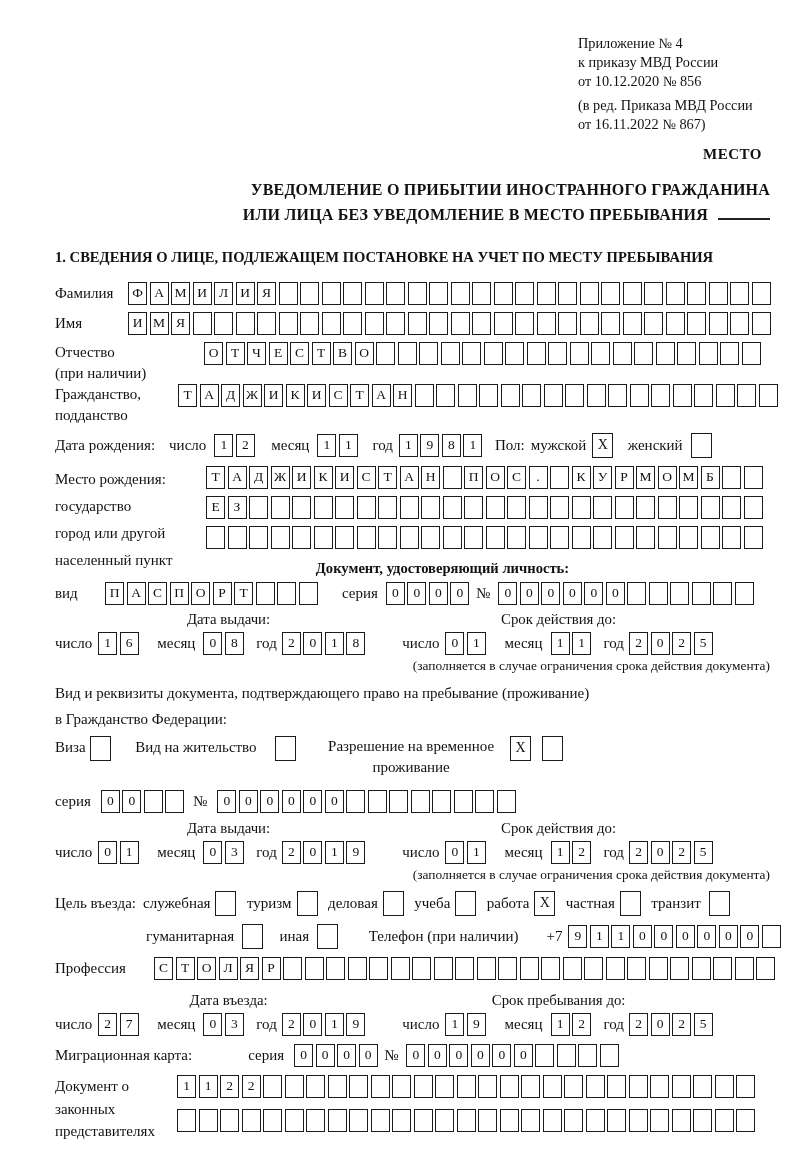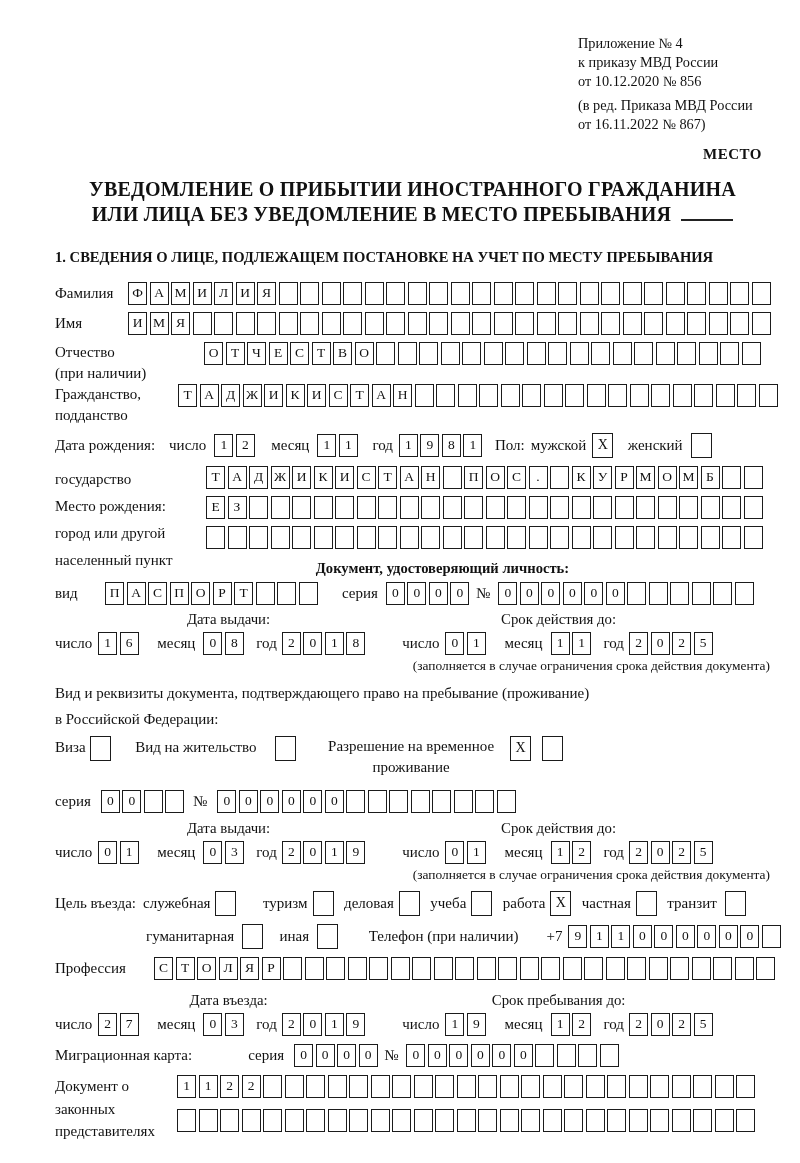--- a/index.html
+++ b/index.html
@@ -1,21 +1,21 @@
 <!DOCTYPE html>
 <html><head>
 <meta charset="utf-8">
 <style>
   html,body{margin:0;padding:0;background:#fff;color:#111;}
   body{width:800px;height:1163px;font-family:"Liberation Serif","DejaVu Serif",serif;font-size:15px;}
   .page{position:relative;box-sizing:border-box;width:800px;height:1163px;padding:34px 30px 0 55px;overflow:hidden;}
   .hdr-note{margin-left:523px;font-size:14.3px;line-height:19px;}
   .hdr-note .sub{margin-top:5px;}
   .forma{font-weight:bold;text-align:right;padding-right:8px;margin-top:12px;font-size:15px;letter-spacing:.5px;}
-  .title{font-weight:bold;text-align:center;font-size:20px;line-height:25px;margin-top:14px;letter-spacing:.2px;}
+  .title{font-weight:bold;text-align:right;font-size:16px;line-height:25px;margin-top:14px;letter-spacing:.2px;}
   .blank{display:inline-block;width:52px;border-bottom:2.2px solid #222;height:2px;margin-left:10px;}
   .sec{font-weight:bold;font-size:14.6px;margin-top:22px;white-space:nowrap;}
   .row{display:flex;align-items:flex-start;}
   .c-row{display:flex;align-items:center;}
   .lbl{font-size:15px;line-height:23px;flex-shrink:0;}
   .lbl2{font-size:15px;line-height:21px;flex-shrink:0;}
   .cells{white-space:nowrap;font-size:0;flex-shrink:0;}
   .cell{display:inline-block;box-sizing:border-box;width:19px;height:23px;border:1.6px solid #1b1b1b;margin-right:2.5px;text-align:center;line-height:19px;font-size:13.5px;font-family:inherit;background:#fff;}
   .box .cell{width:21px;height:25px;line-height:21px;font-size:14px;}
   .dhalf .dhead{text-align:center;line-height:21px;font-size:14.8px;}
@@ -84,22 +84,22 @@
     <span class="cells"><span class="cell">1</span><span class="cell">9</span><span class="cell">8</span><span class="cell">1</span></span>
     <span class="lbl" style="margin-left:10px">Пол:</span>
     <span class="lbl" style="margin-left:6px;margin-right:6px">мужской</span>
     <span class="cells box"><span class="cell">X</span></span>
     <span class="lbl" style="margin-left:12px;margin-right:8px">женский</span>
     <span class="cells box"><span class="cell">&nbsp;</span></span>
   </div>
 
   <div class="row" style="margin-top:8px">
     <span class="mlab" style="width:151px;flex-shrink:0">
+      <div>Место рождения:</div>
       <div>государство</div>
-      <div>Место рождения:</div>
       <div>город или другой</div>
       <div>населенный пункт</div>
     </span>
     <span class="gridcol">
       <span class="cells"><span class="cell">Т</span><span class="cell">А</span><span class="cell">Д</span><span class="cell">Ж</span><span class="cell">И</span><span class="cell">К</span><span class="cell">И</span><span class="cell">С</span><span class="cell">Т</span><span class="cell">А</span><span class="cell">Н</span><span class="cell">&nbsp;</span><span class="cell">П</span><span class="cell">О</span><span class="cell">С</span><span class="cell">.</span><span class="cell">&nbsp;</span><span class="cell">К</span><span class="cell">У</span><span class="cell">Р</span><span class="cell">М</span><span class="cell">О</span><span class="cell">М</span><span class="cell">Б</span><span class="cell">&nbsp;</span><span class="cell">&nbsp;</span></span>
       <span class="cells"><span class="cell">Е</span><span class="cell">З</span><span class="cell">&nbsp;</span><span class="cell">&nbsp;</span><span class="cell">&nbsp;</span><span class="cell">&nbsp;</span><span class="cell">&nbsp;</span><span class="cell">&nbsp;</span><span class="cell">&nbsp;</span><span class="cell">&nbsp;</span><span class="cell">&nbsp;</span><span class="cell">&nbsp;</span><span class="cell">&nbsp;</span><span class="cell">&nbsp;</span><span class="cell">&nbsp;</span><span class="cell">&nbsp;</span><span class="cell">&nbsp;</span><span class="cell">&nbsp;</span><span class="cell">&nbsp;</span><span class="cell">&nbsp;</span><span class="cell">&nbsp;</span><span class="cell">&nbsp;</span><span class="cell">&nbsp;</span><span class="cell">&nbsp;</span><span class="cell">&nbsp;</span><span class="cell">&nbsp;</span></span>
       <span class="cells"><span class="cell">&nbsp;</span><span class="cell">&nbsp;</span><span class="cell">&nbsp;</span><span class="cell">&nbsp;</span><span class="cell">&nbsp;</span><span class="cell">&nbsp;</span><span class="cell">&nbsp;</span><span class="cell">&nbsp;</span><span class="cell">&nbsp;</span><span class="cell">&nbsp;</span><span class="cell">&nbsp;</span><span class="cell">&nbsp;</span><span class="cell">&nbsp;</span><span class="cell">&nbsp;</span><span class="cell">&nbsp;</span><span class="cell">&nbsp;</span><span class="cell">&nbsp;</span><span class="cell">&nbsp;</span><span class="cell">&nbsp;</span><span class="cell">&nbsp;</span><span class="cell">&nbsp;</span><span class="cell">&nbsp;</span><span class="cell">&nbsp;</span><span class="cell">&nbsp;</span><span class="cell">&nbsp;</span><span class="cell">&nbsp;</span></span>
     </span>
   </div>
 
@@ -134,21 +134,21 @@
         <span class="lbl" style="margin-left:16px;margin-right:8px">месяц</span>
         <span class="cells"><span class="cell">1</span><span class="cell">1</span></span>
         <span class="lbl" style="margin-left:10px;margin-right:5px">год</span>
         <span class="cells"><span class="cell">2</span><span class="cell">0</span><span class="cell">2</span><span class="cell">5</span></span>
       </div>
     </div>
   </div>
   <div class="note">(заполняется в случае ограничения срока действия документа)</div>
 
   <div class="intro" style="margin-top:6px">Вид и реквизиты документа, подтверждающего право на пребывание (проживание)</div>
-  <div class="intro">в Российской Федерации:</div>
+  <div class="intro">в Гражданство Федерации:</div>
 
   <div class="row" style="margin-top:4px">
     <span class="lbl">Виза</span>
     <span class="cells box" style="margin-left:4px"><span class="cell">&nbsp;</span></span>
     <span class="lbl" style="margin-left:22px">Вид на жительство</span>
     <span class="cells box" style="margin-left:18px"><span class="cell">&nbsp;</span></span>
     <div class="opt" style="width:182px;margin-left:22px">Разрешение на временное проживание</div>
     <span class="cells box" style="margin-left:8px"><span class="cell">X</span></span>
     <span class="cells box" style="margin-left:8px"><span class="cell">&nbsp;</span></span>
   </div>
@@ -183,21 +183,21 @@
         <span class="cells"><span class="cell">2</span><span class="cell">0</span><span class="cell">2</span><span class="cell">5</span></span>
       </div>
     </div>
   </div>
   <div class="note">(заполняется в случае ограничения срока действия документа)</div>
 
   <div class="c-row" style="margin-top:8px">
     <span class="lbl">Цель въезда:</span>
     <span class="lbl" style="margin-left:7px">служебная</span>
     <span class="cells box" style="margin-left:5px"><span class="cell">&nbsp;</span></span>
-    <span class="lbl" style="margin-left:24px">туризм</span>
+    <span class="lbl" style="margin-left:8px">туризм</span>
     <span class="cells box" style="margin-left:5px"><span class="cell">&nbsp;</span></span>
     <span class="lbl" style="margin-left:8px">деловая</span>
     <span class="cells box" style="margin-left:5px"><span class="cell">&nbsp;</span></span>
     <span class="lbl" style="margin-left:8px">учеба</span>
     <span class="cells box" style="margin-left:5px"><span class="cell">&nbsp;</span></span>
     <span class="lbl" style="margin-left:8px">работа</span>
     <span class="cells box" style="margin-left:5px"><span class="cell">X</span></span>
     <span class="lbl" style="margin-left:8px">частная</span>
     <span class="cells box" style="margin-left:5px"><span class="cell">&nbsp;</span></span>
     <span class="lbl" style="margin-left:8px">транзит</span>

